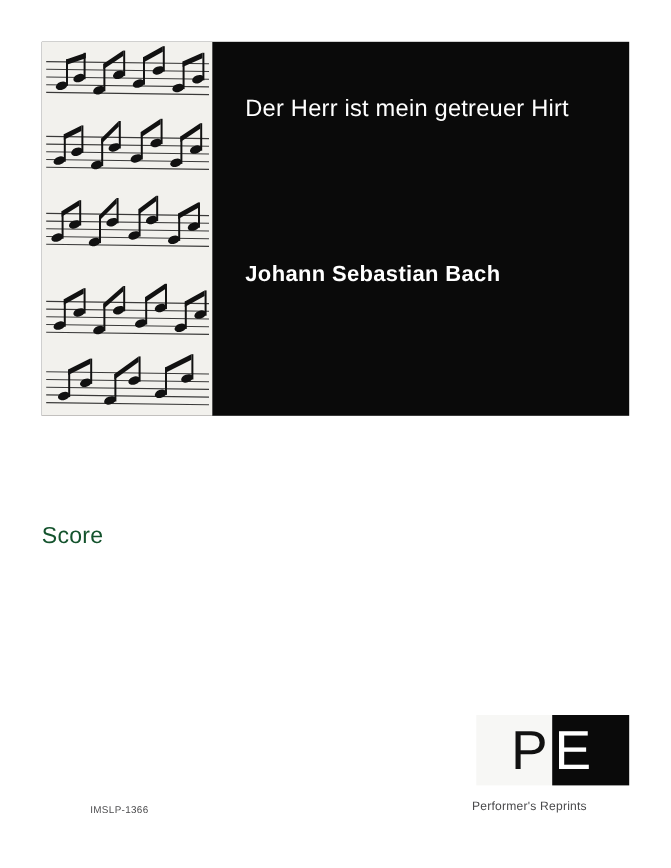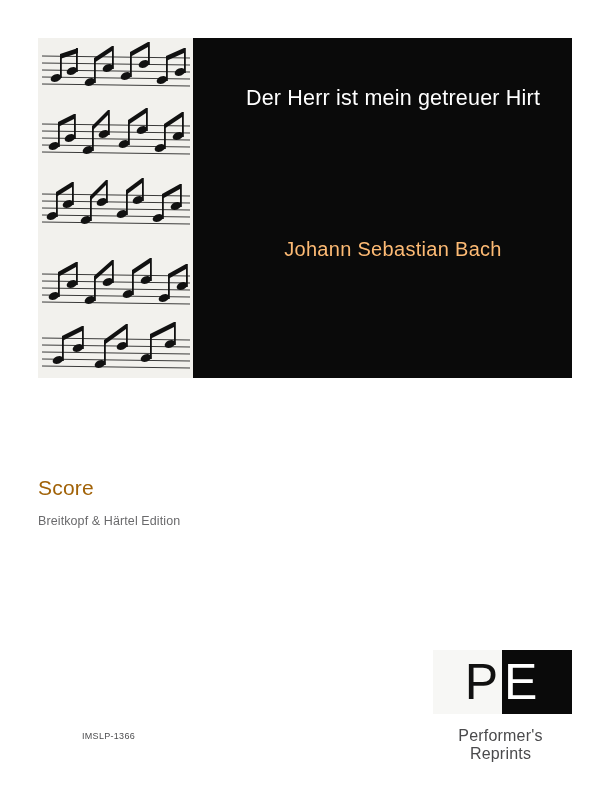--- a/index.html
+++ b/index.html
@@ -21,21 +21,20 @@
 
   
   .banner {
     position: absolute;
     left: 38px;
     top: 38px;
     width: 534px;
     height: 340px;
     background: #0a0a0a;
     overflow: hidden;
-    text-align: center;
   }
   .banner-music {
     position: absolute;
     left: 0;
     top: 0;
     width: 155px;
     height: 340px;
     background: #f2f1ed;
     overflow: hidden;
   }
@@ -50,42 +49,42 @@
     font-size: 21.5px;
     font-weight: 400;
     letter-spacing: 0.2px;
     line-height: 1.2;
   }
   .banner-composer {
     position: absolute;
     left: 185px;
     top: 200px;
     width: 340px;
-    color: #fdba74;
+    color: #ffffff;
     font-size: 20px;
-    font-weight: 400;
+    font-weight: 700;
     letter-spacing: 0.3px;
   }
   .banner-catalog {
     position: absolute;
     left: 185px;
     top: 238px;
     width: 340px;
     color: #ffffff;
     font-size: 15.5px;
     font-weight: 400;
     letter-spacing: 0.2px;
   }
 
   
   .score-label {
     position: absolute;
     left: 38px;
     top: 476px;
-    color: #a16207;
+    color: #14532d;
     font-size: 21px;
     font-weight: 400;
     letter-spacing: 0.2px;
   }
   .edition-label {
     position: absolute;
     left: 38px;
     top: 514px;
     color: #6a6a6c;
     font-size: 12.5px;
@@ -154,23 +153,23 @@
     text-align: left;
     padding-left: 2px;
     box-sizing: border-box;
     font-weight: 400;
   }
   .pe-tagline {
     position: absolute;
     left: 429px;
     top: 727px;
     width: 143px;
-    text-align: center;
+    text-align: left;
     color: #4a4a4c;
-    font-size: 16px;
+    font-size: 11px;
     letter-spacing: 0.2px;
   }
 </style>
 </head>
 <body>
 
 <div class="page">
 
   <div class="banner">
 
@@ -323,21 +322,20 @@
           <path d="M112 296 L136 284 L136 289 L112 301 Z"></path>
         </g>
       </svg>
     </div>
 
     <div class="banner-title">Der Herr ist mein getreuer Hirt</div>
     <div class="banner-composer">Johann Sebastian Bach</div>
   </div>
 
   <div class="score-label">Score</div>
-  <div class="edition-label">Breitkopf &amp; Härtel Edition</div>
 
   <div class="imslp-id">IMSLP-1366</div>
 
   <div class="pe-logo">
     <div class="pe-left"></div>
     <div class="pe-right"></div>
     <div class="pe-p">P</div>
     <div class="pe-e">E</div>
   </div>
   <div class="pe-tagline">Performer's Reprints</div>

